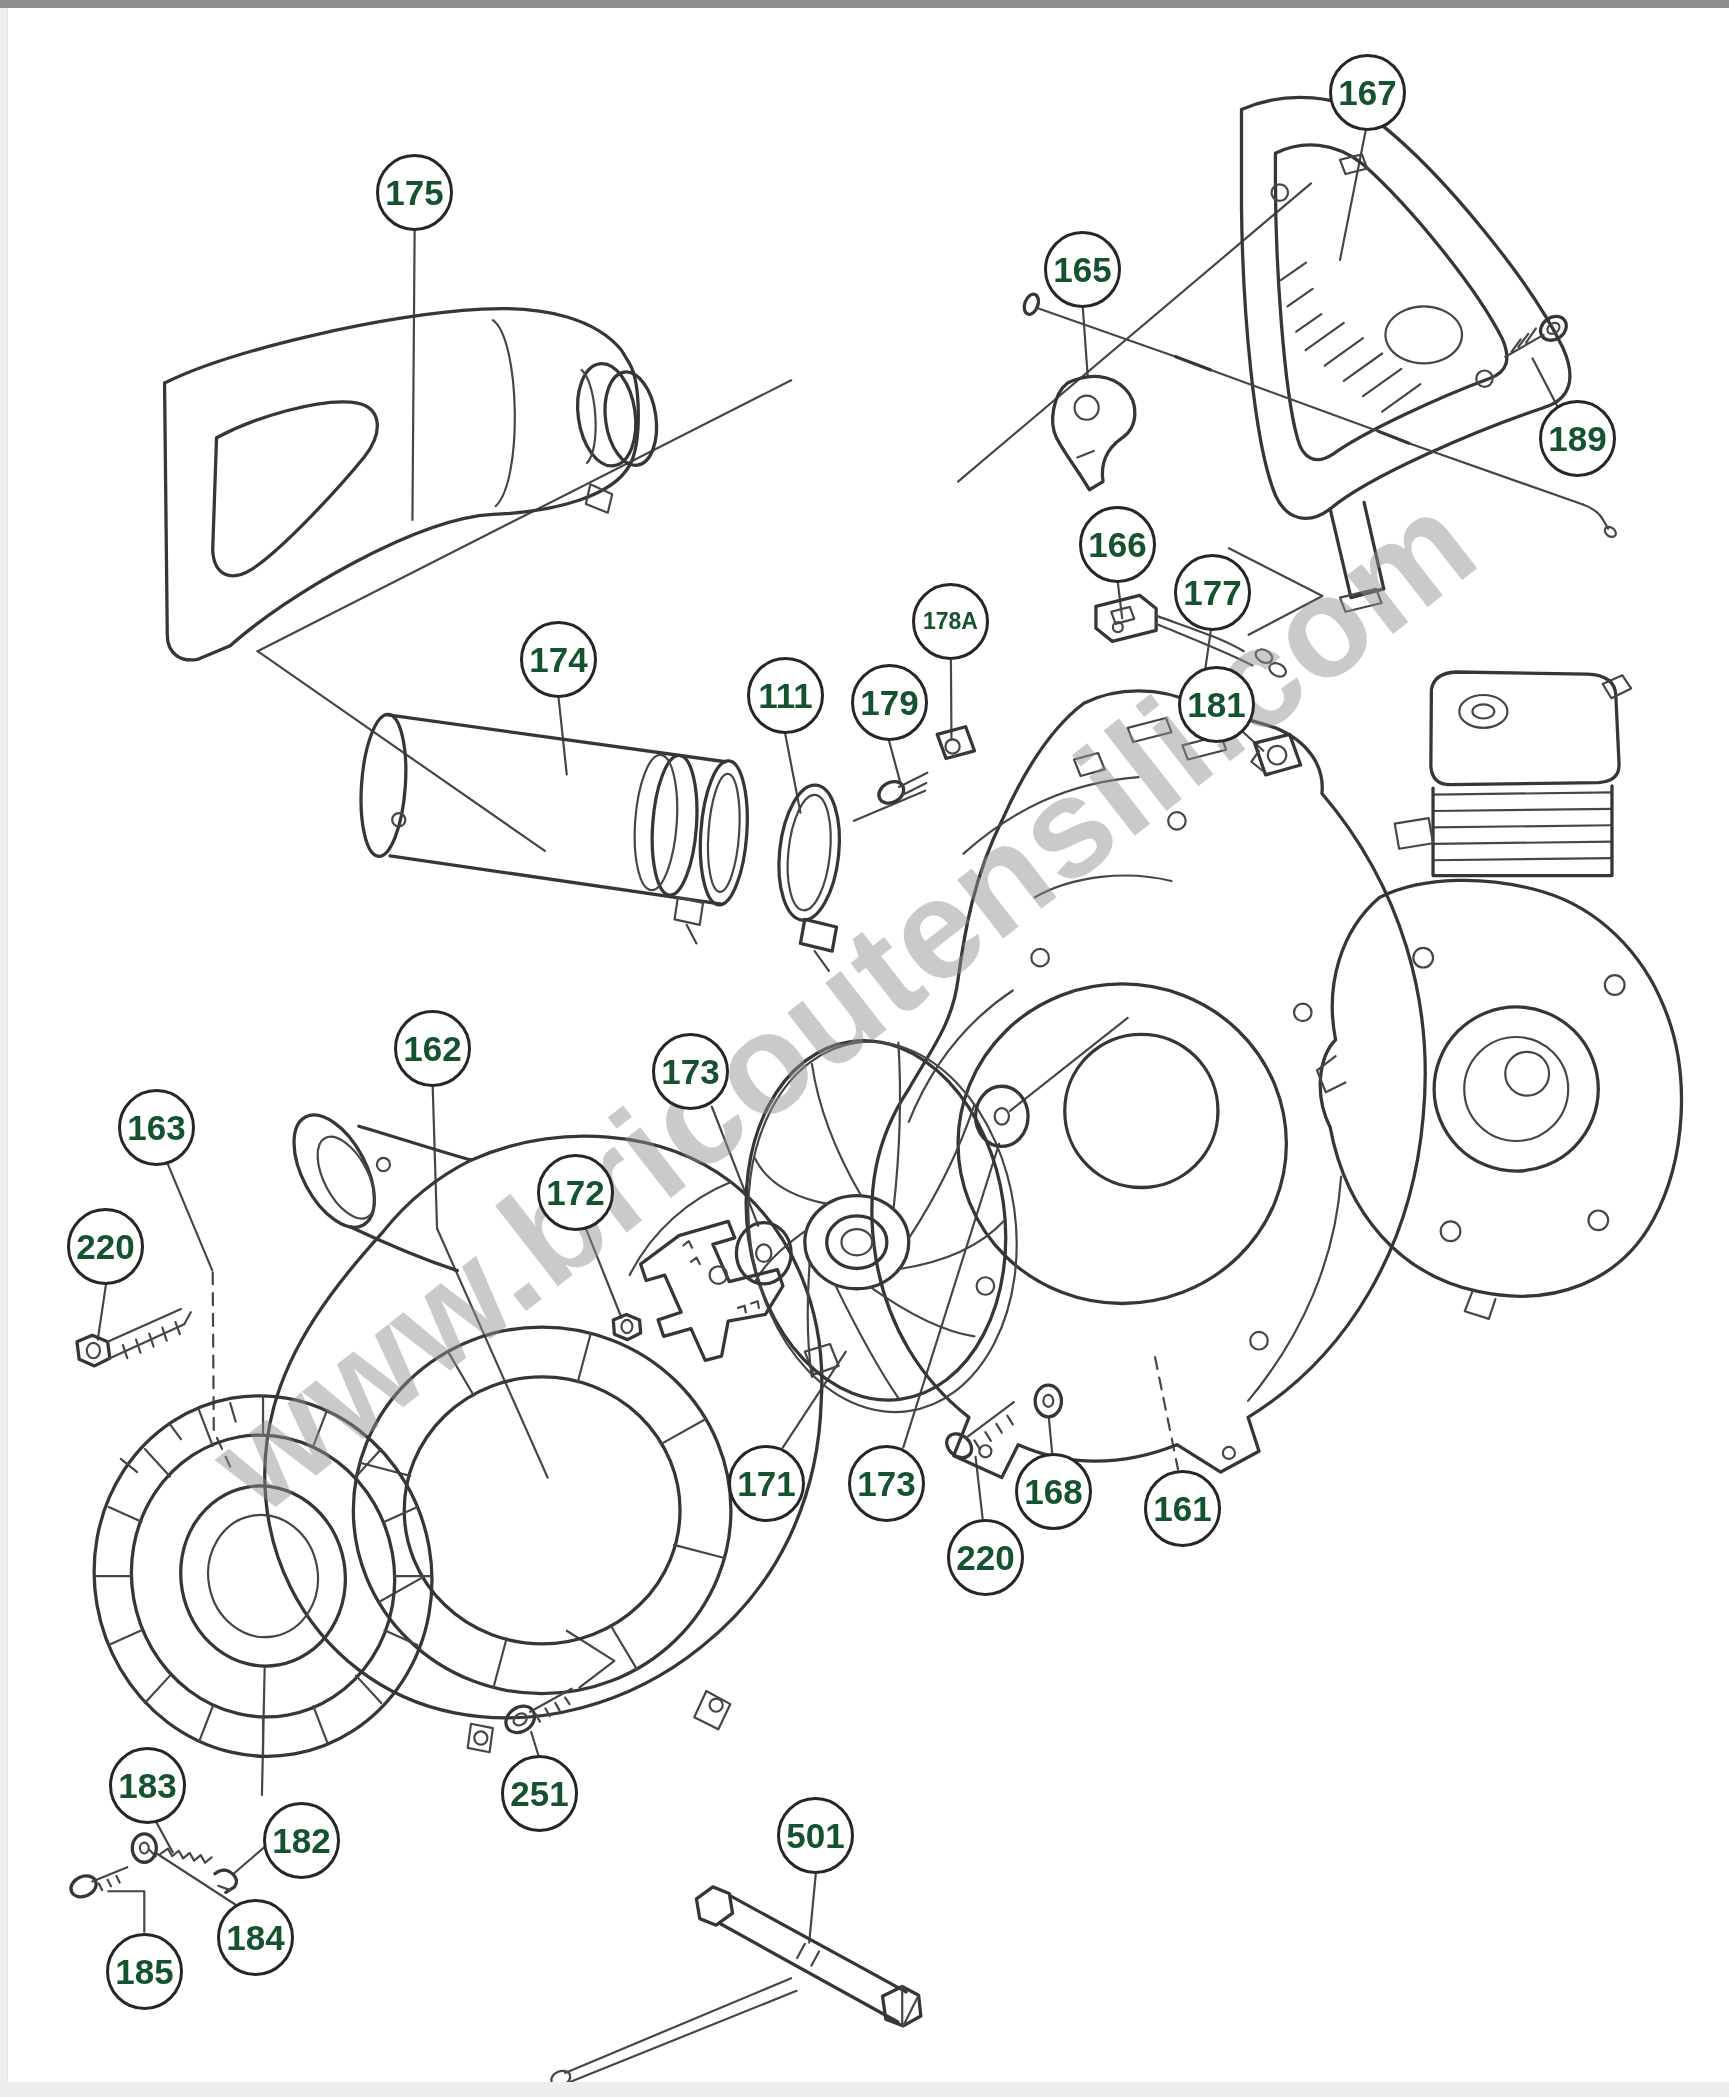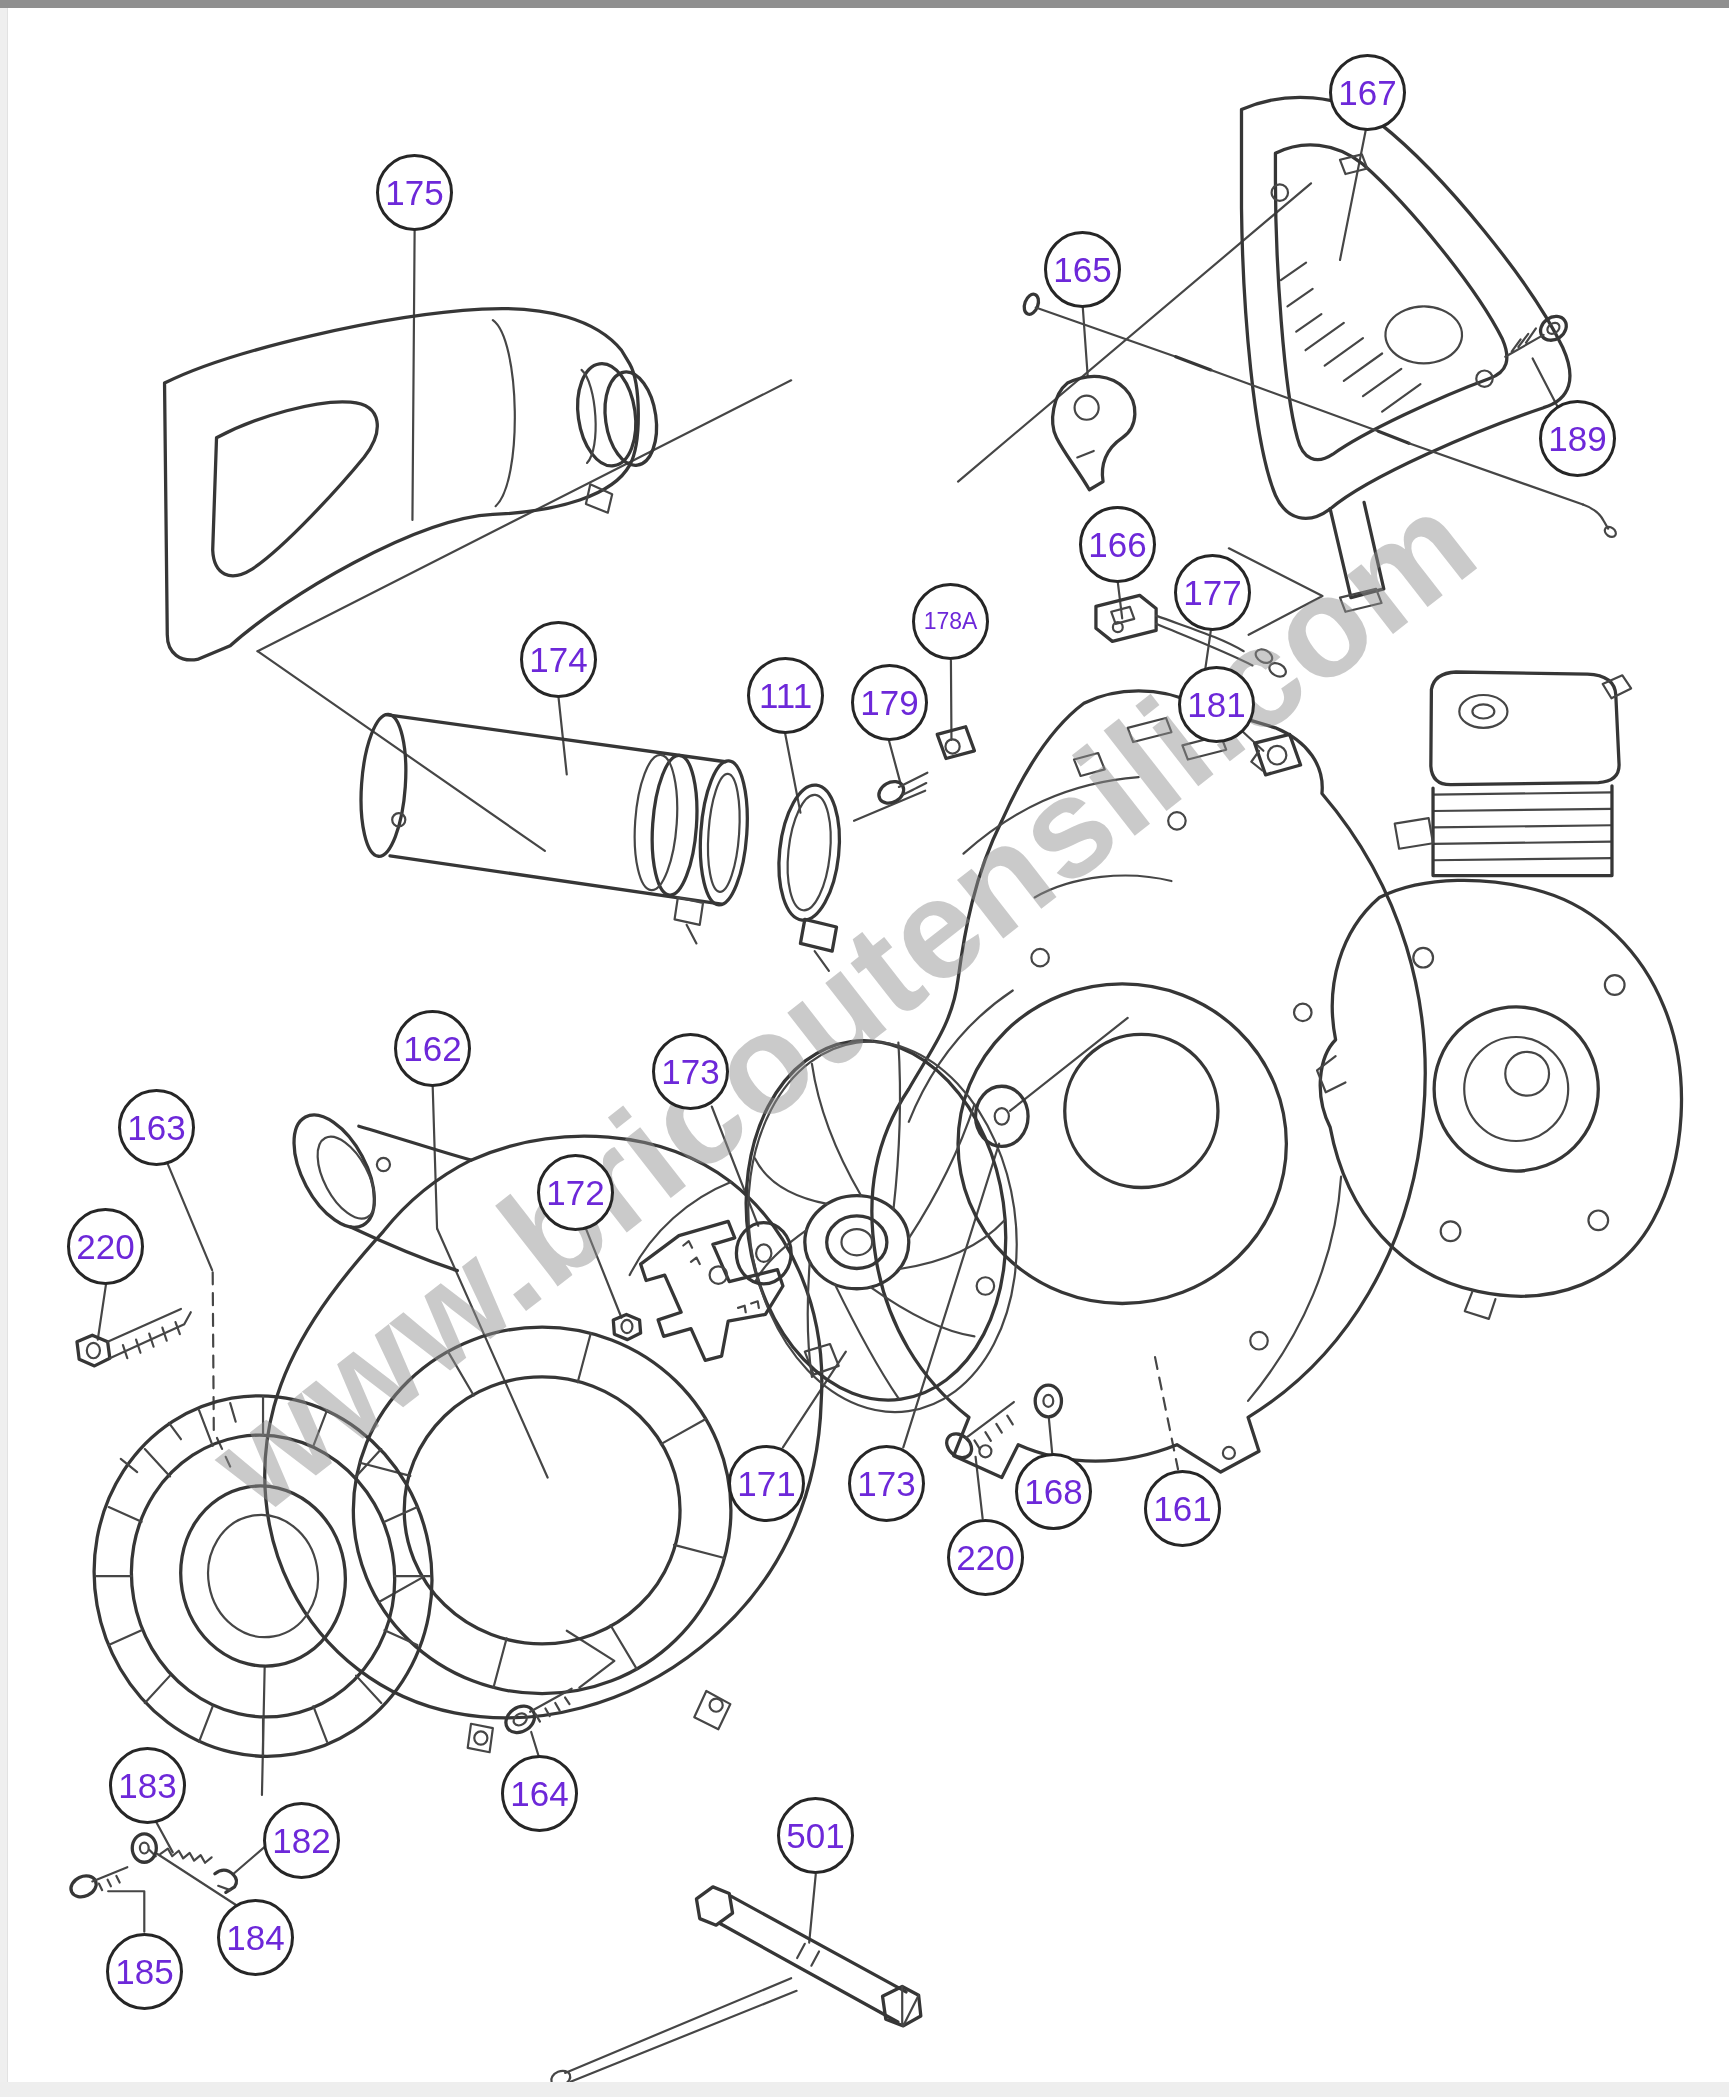--- a/index.html
+++ b/index.html
@@ -10,21 +10,21 @@
   .bottomstrip{position:absolute;left:0;bottom:0;width:100%;height:15.3px;background:#eeeeee;}
   svg.art{position:absolute;left:0;top:0;width:1730px;height:2097px;}
   .ln{fill:none;stroke:#363636;stroke-width:6;stroke-linecap:round;stroke-linejoin:round;}
   .tn{fill:none;stroke:#464646;stroke-width:4;stroke-linecap:round;stroke-linejoin:round;}
   .dash{stroke-dasharray:22 16;}
   .wm{position:absolute;left:843px;top:1002px;transform:translate(-50%,-50%) rotate(-38deg);
       font-size:141px;font-weight:700;letter-spacing:1.1px;color:rgba(145,145,145,0.48);
       white-space:nowrap;pointer-events:none;}
   .callout{position:absolute;width:77px;height:77px;border:3.8px solid #262626;border-radius:50%;
            background:#fff;display:flex;align-items:center;justify-content:center;
-           font-size:35px;font-weight:400;color:#6d28d9;box-sizing:border-box;text-align:center;}
+           font-size:35px;font-weight:700;color:#14532d;box-sizing:border-box;text-align:center;}
   .callout.wide{font-size:23px;}
 </style>
 </head>
 <body>
 
 <div class="screen">
   <div class="topbar"></div>
   <div class="leftstrip"></div>
 
   <svg class="art" viewBox="0 0 3160 3832">
@@ -333,21 +333,21 @@
   <div class="callout" style="left:118px;top:1089px">163</div>
   <div class="callout" style="left:537px;top:1154px">172</div>
   <div class="callout" style="left:652px;top:1033px">173</div>
   <div class="callout" style="left:67px;top:1208px">220</div>
   <div class="callout" style="left:728px;top:1445px">171</div>
   <div class="callout" style="left:848px;top:1445px">173</div>
   <div class="callout" style="left:1015px;top:1453px">168</div>
   <div class="callout" style="left:1144px;top:1470px">161</div>
   <div class="callout" style="left:947px;top:1519px">220</div>
   <div class="callout" style="left:109px;top:1747px">183</div>
-  <div class="callout" style="left:501px;top:1755px">164</div>
+  <div class="callout" style="left:501px;top:1755px">251</div>
   <div class="callout" style="left:263px;top:1802px">182</div>
   <div class="callout" style="left:217px;top:1899px">184</div>
   <div class="callout" style="left:106px;top:1933px">185</div>
   <div class="callout" style="left:777px;top:1797px">501</div>
 
   <div class="bottomstrip"></div>
 </div>
 
 
 </body></html>

